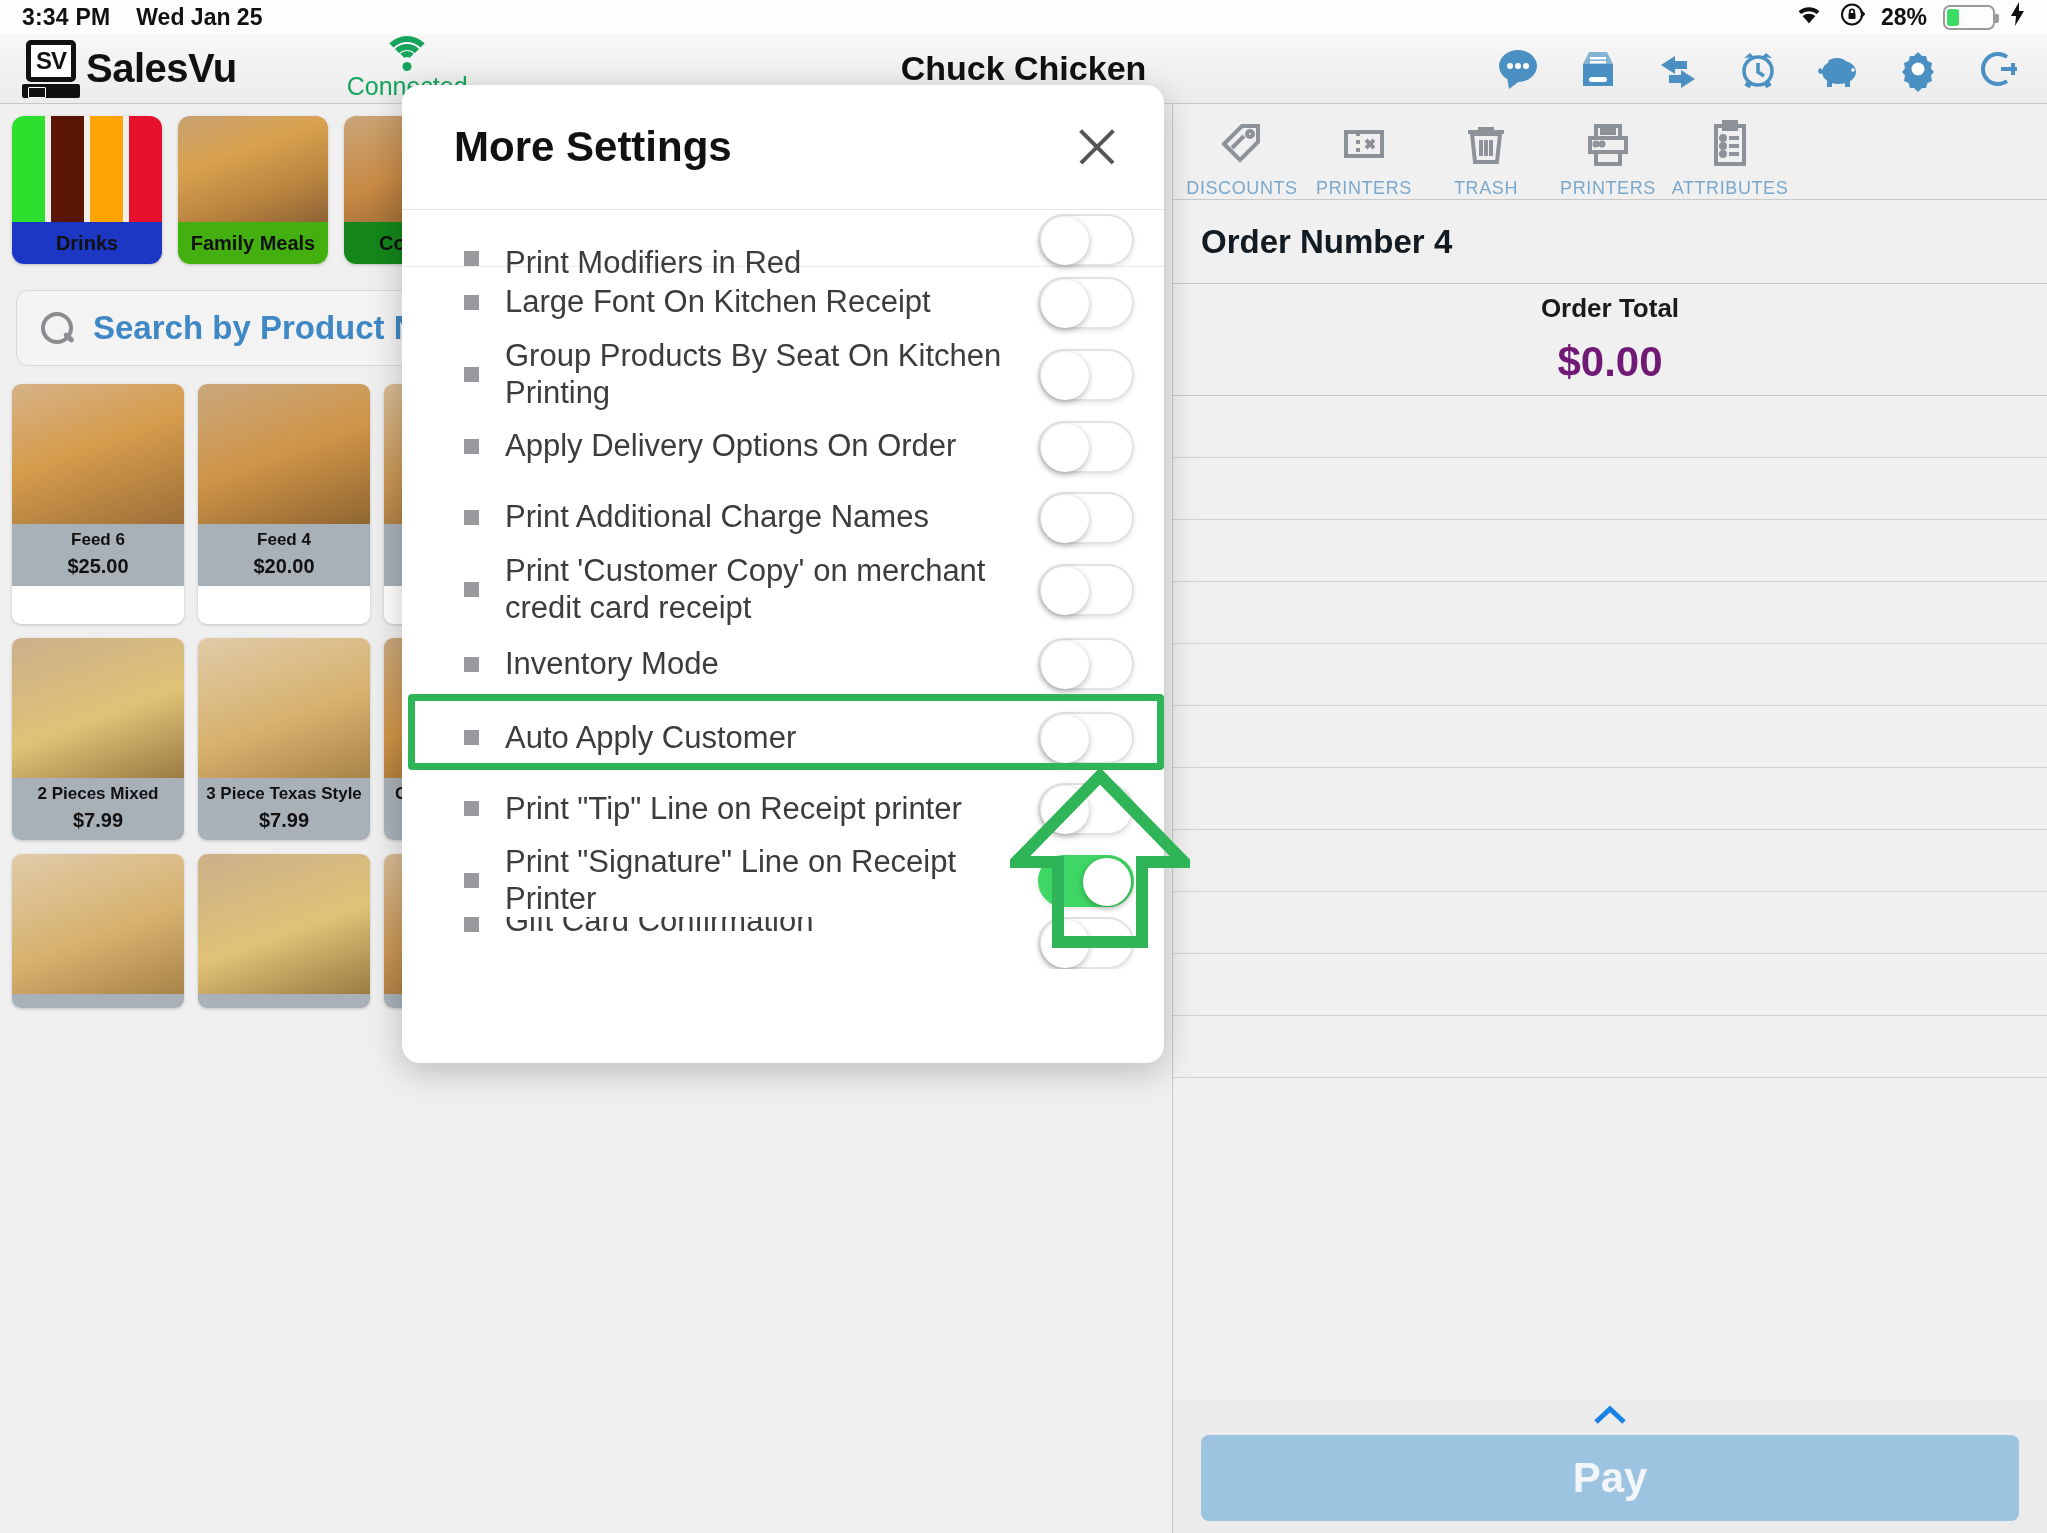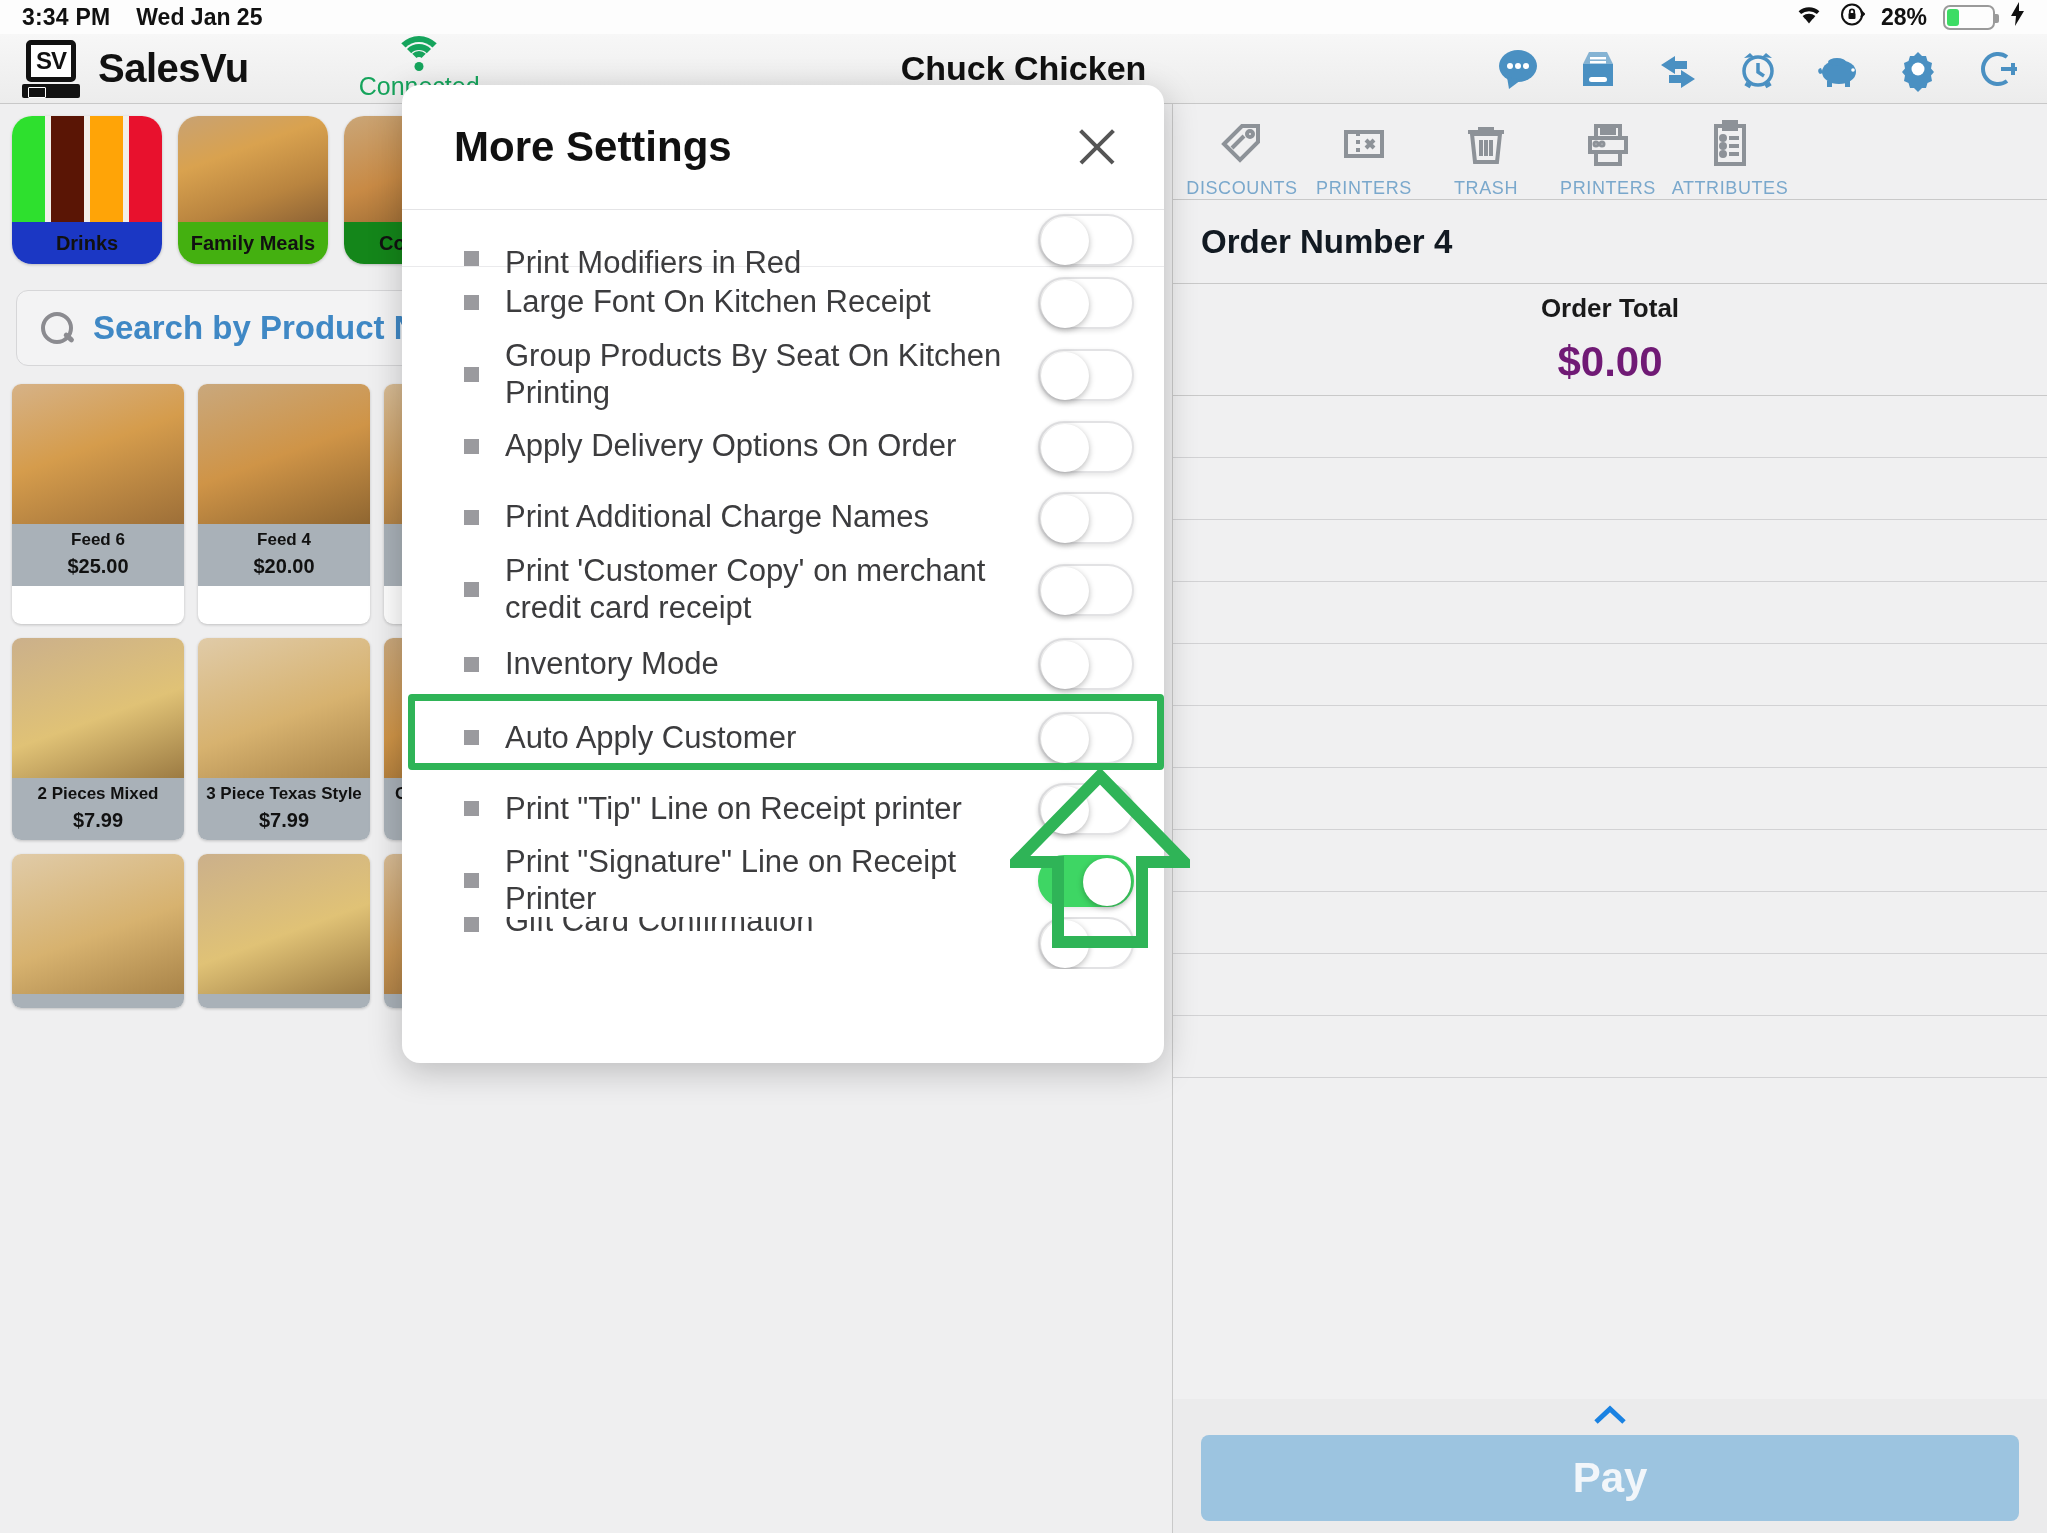--- a/index.html
+++ b/index.html
@@ -30,21 +30,21 @@
   }
   .batt-fill { height: 100%; background: #3ddc64; border-radius: 3px; }
   .sb-pct { font-size: 23px; font-weight: 600; }
 
   
   .appheader {
     position: absolute; top: 34px; left: 0; width: 2047px; height: 70px;
     background: linear-gradient(180deg,#f7f7f7 0%, #ececec 100%);
     display: flex; align-items: center; border-bottom: 1px solid #c8c8c8;
   }
-  .logo-wrap { display: flex; align-items: center; margin-left: 22px; gap: 18px; }
+  .logo-wrap { display: flex; align-items: center; margin-left: 22px; gap: 6px; }
   .sv-mark {
     width: 58px; height: 58px; position: relative;
   }
   .sv-screen {
     position: absolute; left: 4px; top: 0; width: 50px; height: 42px;
     border: 5px solid #111; border-radius: 5px; background: #fff;
     display: flex; align-items: center; justify-content: center;
     font-weight: 800; font-size: 24px; color: #111; letter-spacing: -1px;
   }
   .sv-base {
@@ -79,21 +79,21 @@
   .hicon { width: 46px; height: 46px; color: #4a90c2; display:flex; align-items:center; justify-content:center; }
   .hicon svg { width: 100%; height: 100%; fill: #4a90c2; }
 
   
   .leftpanel {
     position: absolute; top: 104px; left: 0; width: 1172px; bottom: 0;
     background: #efeff0; overflow: hidden;
   }
   .catrow { display: flex; gap: 16px; padding: 12px 12px 0 12px; }
   .cat {
-    width: 150px; border-radius: 20px; overflow: hidden;
+    width: 150px; border-radius: 12px; overflow: hidden;
     box-shadow: 0 1px 3px rgba(0,0,0,.22); background:#fff;
   }
   .cat-img { height: 106px; }
   .cat-label { height: 42px; display:flex; align-items:center; justify-content:center;
     font-size: 20px; font-weight: 700; color:#111; }
   .img-drinks { background:
       linear-gradient(90deg,#2ee02e 0 22%, #f2f0ea 22% 26%, #5a1505 26% 48%,
       #f2f0ea 48% 52%, #ffa407 52% 74%, #f2f0ea 74% 78%, #e8112d 78% 100%); }
   .img-chicken { background: linear-gradient(160deg,#c8a273 0%, #d9a24f 35%, #b9843f 70%, #8d6335 100%); }
   .img-combo  { background: linear-gradient(160deg,#caa678 0%, #c88a45 50%, #8a5f2e 100%); }

